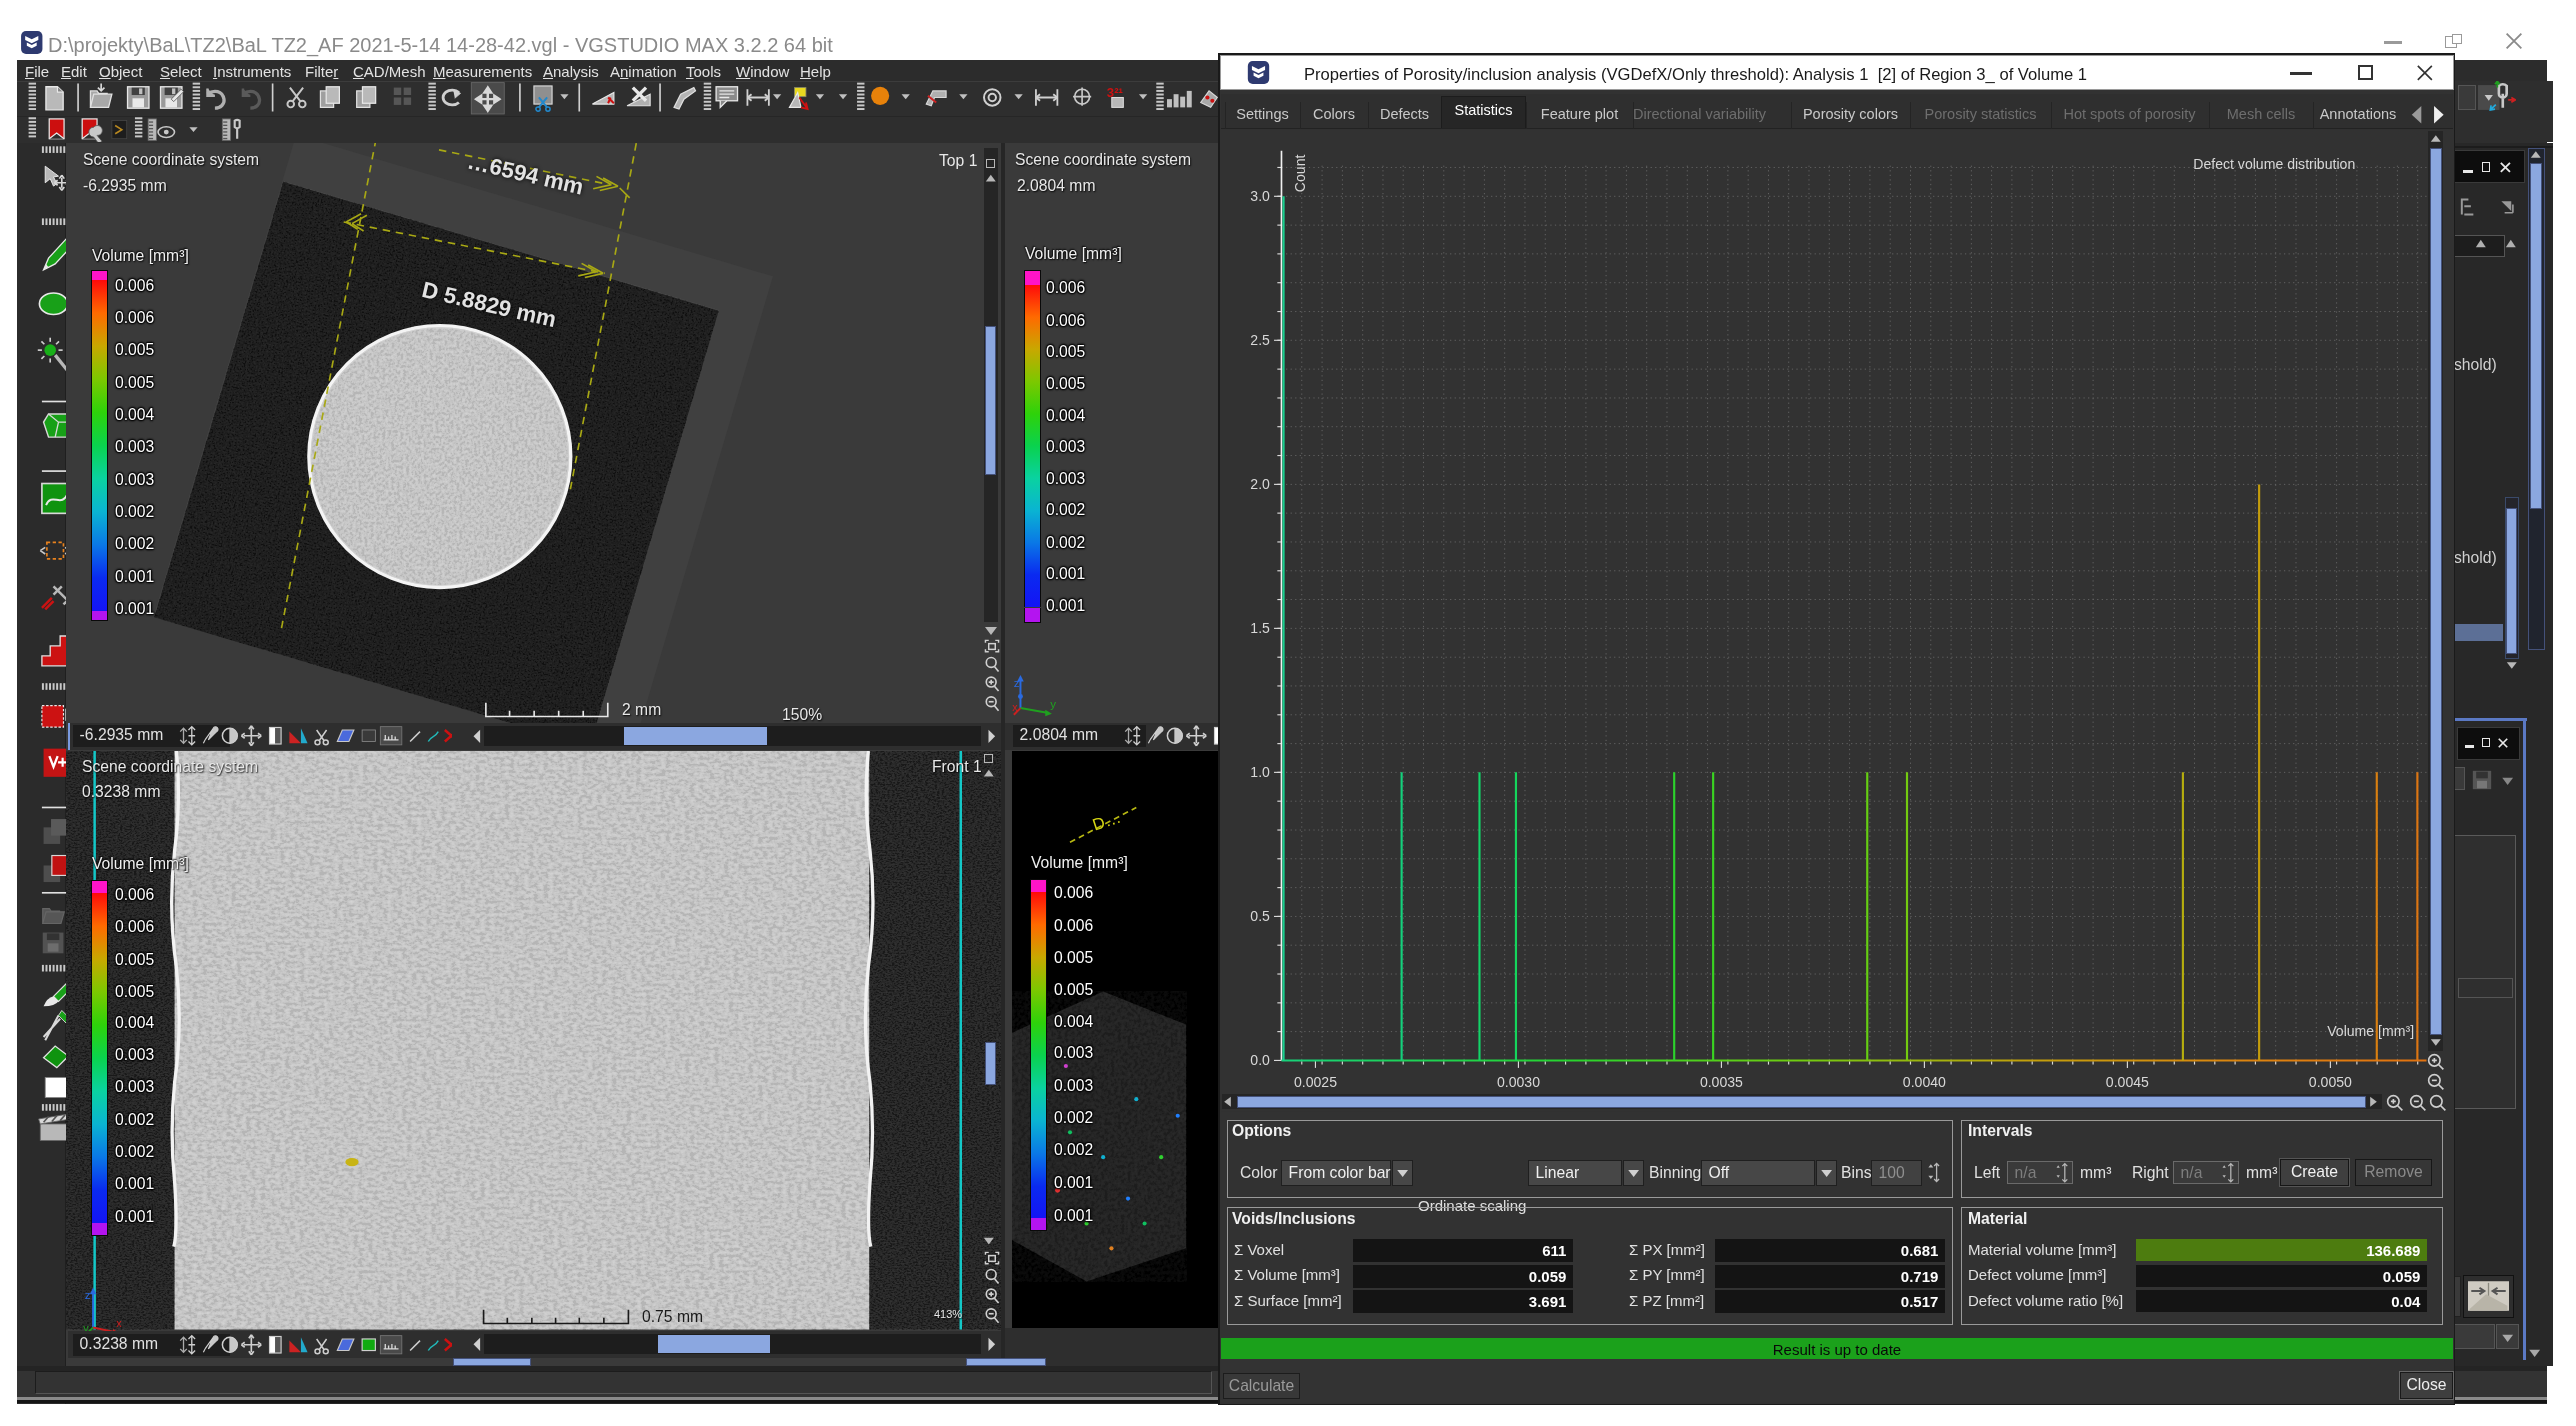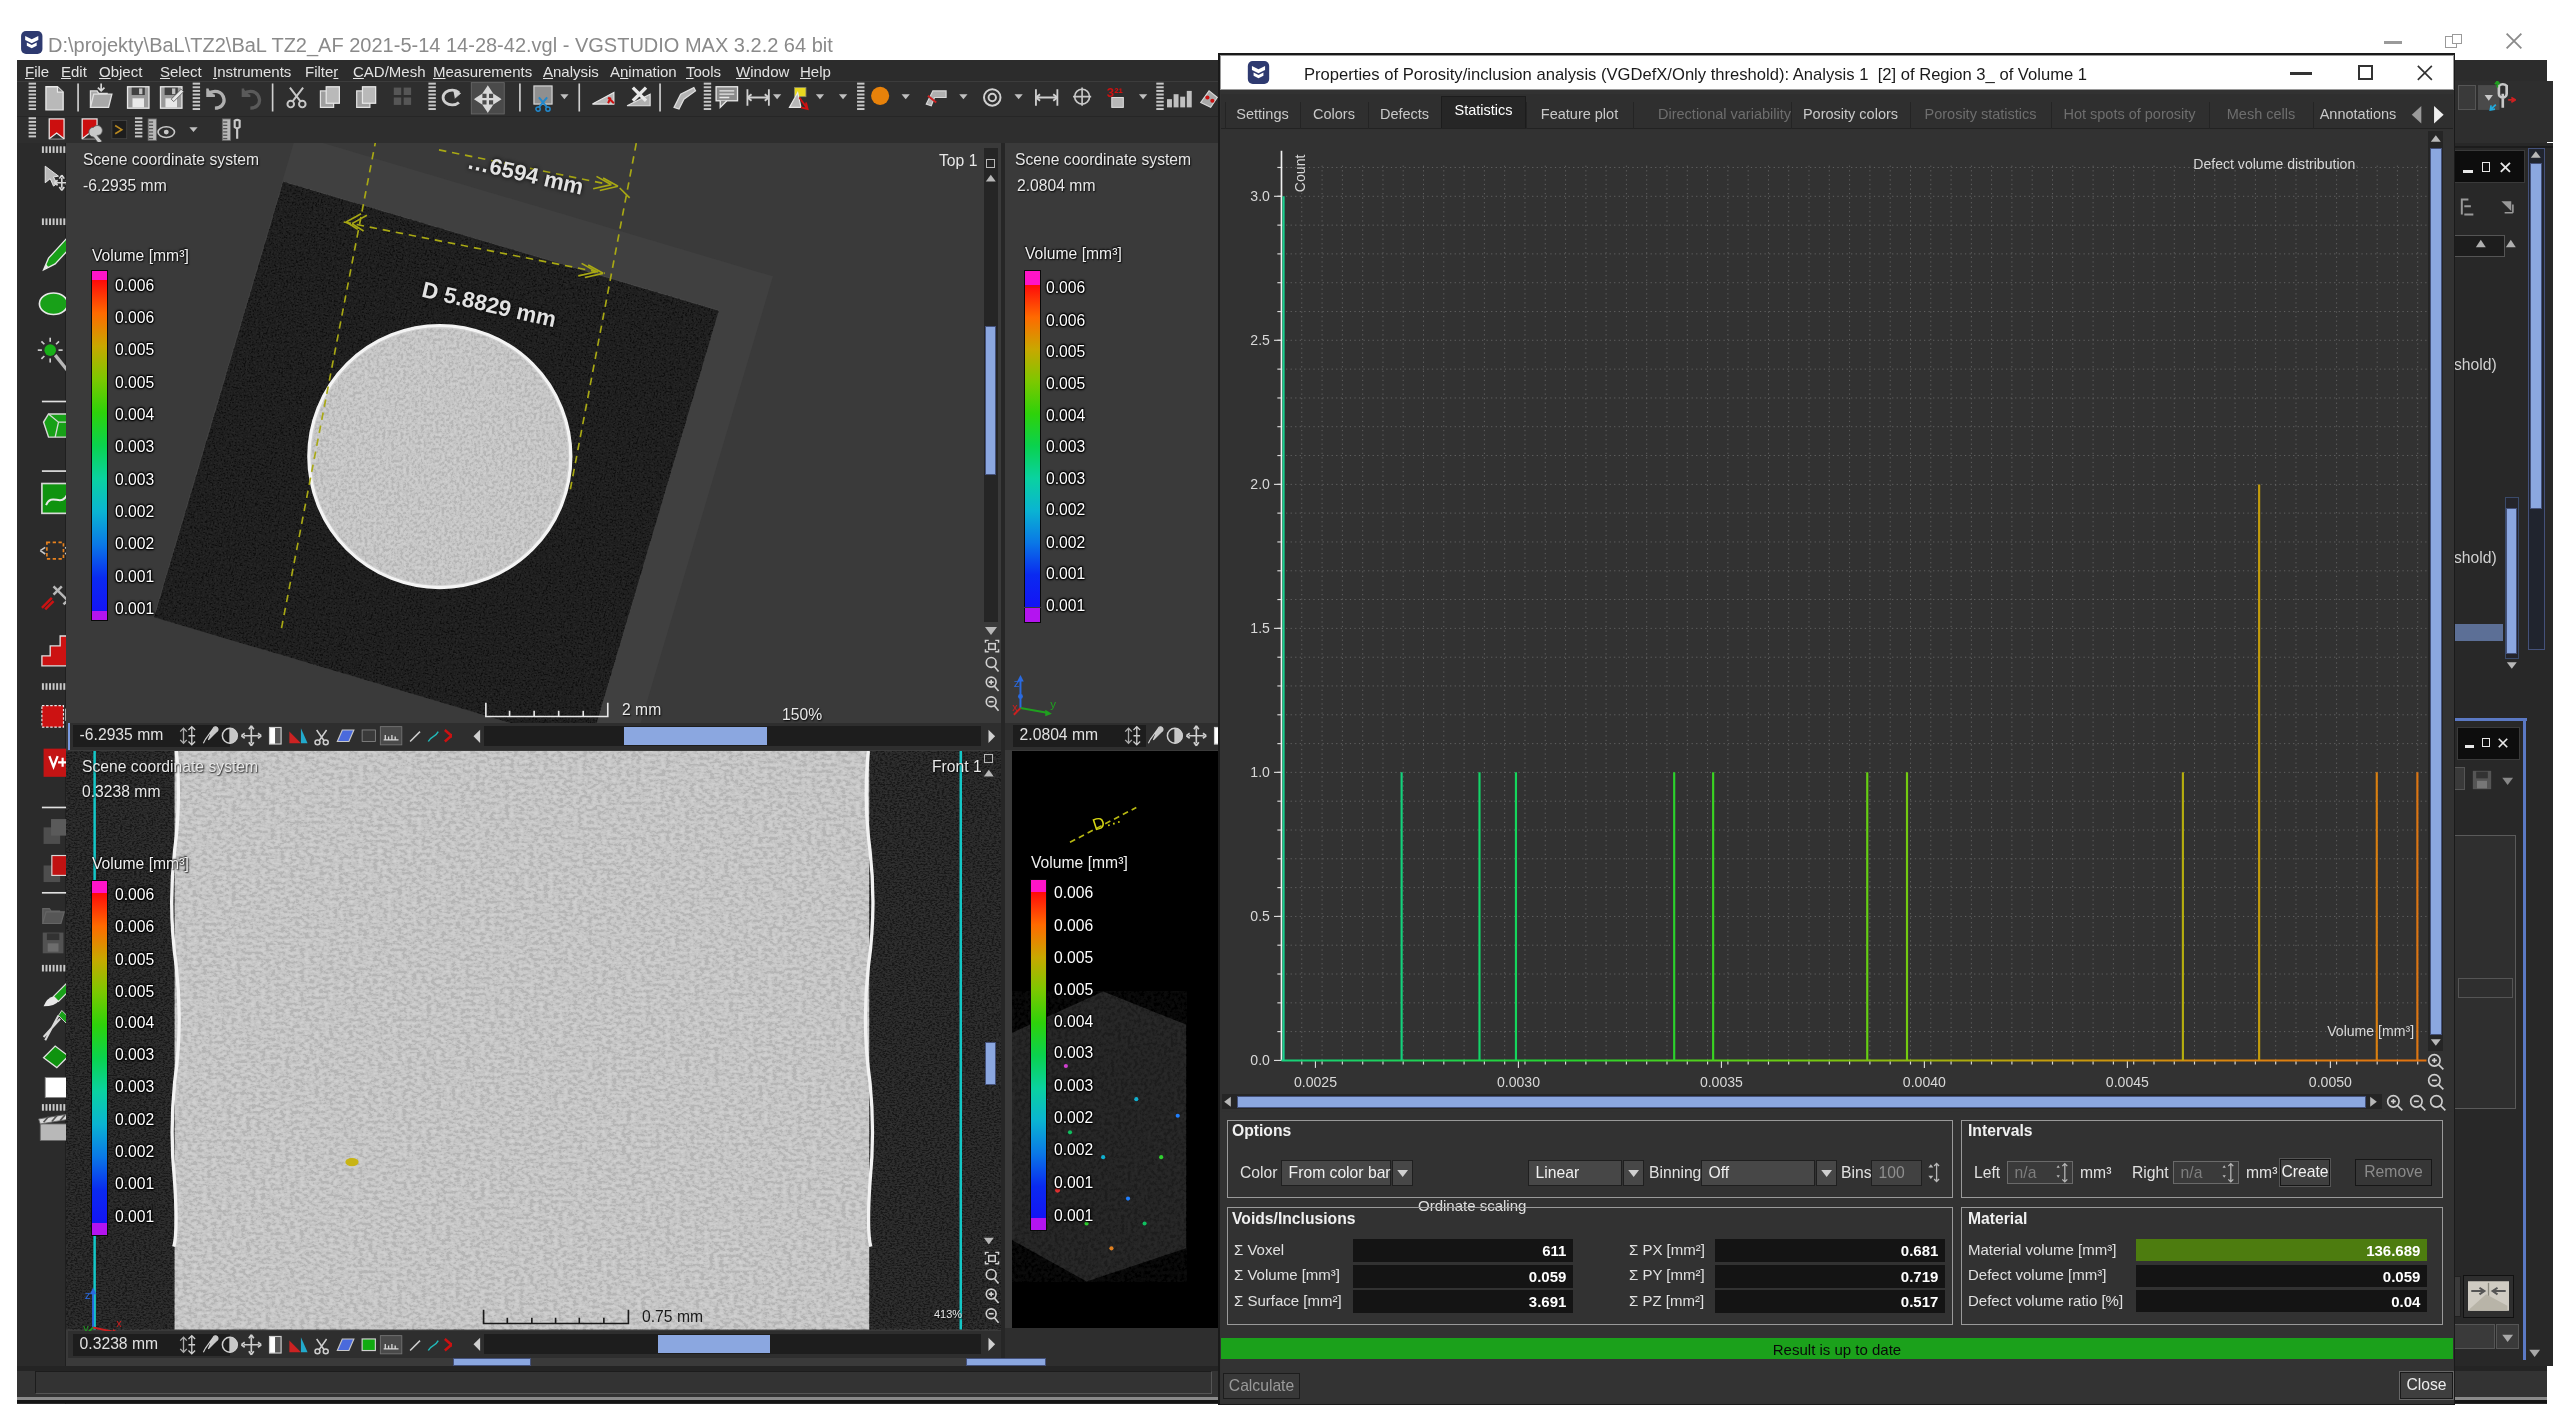--- a/index.html
+++ b/index.html
@@ -927,21 +927,21 @@
 <div class="t" style="position:absolute;left:1225px;top:106px;width:75px;height:20px;font-size:14.5px;color:#c9c9c9;text-align:center;">Settings</div>
 <div style="position:absolute;left:1300px;top:102px;width:68px;height:26.5px;border-left:0.8px solid #242424;"></div>
 <div class="t" style="position:absolute;left:1300px;top:106px;width:68px;height:20px;font-size:14.5px;color:#c9c9c9;text-align:center;">Colors</div>
 <div style="position:absolute;left:1368px;top:102px;width:73px;height:26.5px;border-left:0.8px solid #242424;"></div>
 <div class="t" style="position:absolute;left:1368px;top:106px;width:73px;height:20px;font-size:14.5px;color:#c9c9c9;text-align:center;">Defects</div>
 <div style="position:absolute;left:1441px;top:96px;width:85px;height:32px;background:#262626;border:0.8px solid #1c1c1c;border-bottom:none;"></div>
 <div class="t" style="position:absolute;left:1441px;top:102px;width:85px;height:20px;font-size:14.5px;color:#ffffff;text-align:center;">Statistics</div>
 <div style="position:absolute;left:1526px;top:102px;width:107px;height:26.5px;border-left:0.8px solid #242424;"></div>
 <div class="t" style="position:absolute;left:1526px;top:106px;width:107px;height:20px;font-size:14.5px;color:#c9c9c9;text-align:center;">Feature plot</div>
 <div style="position:absolute;left:1633px;top:102px;width:158px;height:26.5px;border-left:0.8px solid #242424;"></div>
-<div class="t" style="position:absolute;left:1633px;top:106px;width:158px;height:20px;font-size:14.5px;color:#6e6e6e;text-align:right;">Directional variability</div>
+<div class="t" style="position:absolute;left:1633px;top:106px;width:158px;height:20px;font-size:14.5px;color:#6e6e6e;text-align:left;">Directional variability</div>
 <div style="position:absolute;left:1791px;top:102px;width:119px;height:26.5px;border-left:0.8px solid #242424;"></div>
 <div class="t" style="position:absolute;left:1791px;top:106px;width:119px;height:20px;font-size:14.5px;color:#c9c9c9;text-align:center;">Porosity colors</div>
 <div style="position:absolute;left:1910px;top:102px;width:141px;height:26.5px;border-left:0.8px solid #242424;"></div>
 <div class="t" style="position:absolute;left:1910px;top:106px;width:141px;height:20px;font-size:14.5px;color:#6e6e6e;text-align:center;">Porosity statistics</div>
 <div style="position:absolute;left:2051px;top:102px;width:157px;height:26.5px;border-left:0.8px solid #242424;"></div>
 <div class="t" style="position:absolute;left:2051px;top:106px;width:157px;height:20px;font-size:14.5px;color:#6e6e6e;text-align:center;">Hot spots of porosity</div>
 <div style="position:absolute;left:2209px;top:102px;width:104px;height:26.5px;border-left:0.8px solid #242424;"></div>
 <div class="t" style="position:absolute;left:2209px;top:106px;width:104px;height:20px;font-size:14.5px;color:#6e6e6e;text-align:center;">Mesh cells</div>
 <div style="position:absolute;left:2313px;top:102px;width:90px;height:26.5px;border-left:0.8px solid #242424;"></div>
 <div class="t" style="position:absolute;left:2313px;top:106px;width:90px;height:20px;font-size:14.5px;color:#c9c9c9;text-align:center;">Annotations</div>
@@ -1260,21 +1260,21 @@
     <path d="M13 3 L13 23 M10 5 L13 2 L16 5 M10 21 L13 24 L16 21" fill="none"></path>
   </svg>
 <div class="t" style="position:absolute;left:2080px;top:1164px;font-size:15.7px;color:#e0e0e0;">mm³</div>
 <div class="t" style="position:absolute;left:2132px;top:1164px;font-size:15.7px;color:#e0e0e0;">Right</div>
 <div class="t" style="position:absolute;left:2173px;top:1161px;width:66px;height:23px;background:#3a3a3a;border:0.8px solid #6a6a6a;font-size:15.7px;color:#7e7e7e;padding:1.7px 6.6px;">n/a</div>
 <svg style="position:absolute;left:2220px;top:1162px;width:15px;height:21.5px;" viewBox="0 0 18 26" stroke="#b8b8b8" stroke-width="1.5" fill="#b8b8b8">
     <path d="M3 7 L5 4 L7 7 Z M3 16 L5 19 L7 16 Z" stroke="none"></path>
     <path d="M13 3 L13 23 M10 5 L13 2 L16 5 M10 21 L13 24 L16 21" fill="none"></path>
   </svg>
 <div class="t" style="position:absolute;left:2246px;top:1164px;font-size:15.7px;color:#e0e0e0;">mm³</div>
-<div class="t" style="position:absolute;left:2280px;top:1159px;width:50px;height:27px;background:#3f3f3f;border:1.7px solid #161616;outline:0.8px solid #555;font-size:15.7px;color:#f2f2f2;text-align:center;padding-top:2.5px;">Create</div>
+<div class="t" style="position:absolute;left:2280px;top:1159px;width:69px;height:27px;background:#3f3f3f;border:1.7px solid #161616;outline:0.8px solid #555;font-size:15.7px;color:#f2f2f2;text-align:center;padding-top:2.5px;">Create</div>
 <div class="t" style="position:absolute;left:2355px;top:1159px;width:77px;height:27px;background:#363636;border:1.7px solid #161616;font-size:15.7px;color:#8a8a8a;text-align:center;padding-top:2.5px;">Remove</div>
 <div style="position:absolute;left:1227px;top:1207px;width:726px;height:118px;border:0.8px solid #9a9a9a;"></div>
 <div class="t" style="position:absolute;left:1232px;top:1210px;font-size:15.7px;font-weight:bold;color:#f0f0f0;">Voids/Inclusions</div>
 <div class="t" style="position:absolute;left:1234px;top:1241px;font-size:15px;color:#e0e0e0;">Σ Voxel</div>
 <div class="t" style="position:absolute;left:1353px;top:1239px;width:220px;height:23px;background:#141414;font-size:15px;font-weight:bold;color:#fff;text-align:right;padding:2.5px 6.6px;">611</div>
 <div class="t" style="position:absolute;left:1234px;top:1266px;font-size:15px;color:#e0e0e0;">Σ Volume [mm³]</div>
 <div class="t" style="position:absolute;left:1353px;top:1265px;width:220px;height:23px;background:#141414;font-size:15px;font-weight:bold;color:#fff;text-align:right;padding:2.5px 6.6px;">0.059</div>
 <div class="t" style="position:absolute;left:1234px;top:1292px;font-size:15px;color:#e0e0e0;">Σ Surface [mm²]</div>
 <div class="t" style="position:absolute;left:1353px;top:1290px;width:220px;height:23px;background:#141414;font-size:15px;font-weight:bold;color:#fff;text-align:right;padding:2.5px 6.6px;">3.691</div>
 <div class="t" style="position:absolute;left:1629px;top:1241px;font-size:15px;color:#e0e0e0;">Σ PX [mm²]</div>

